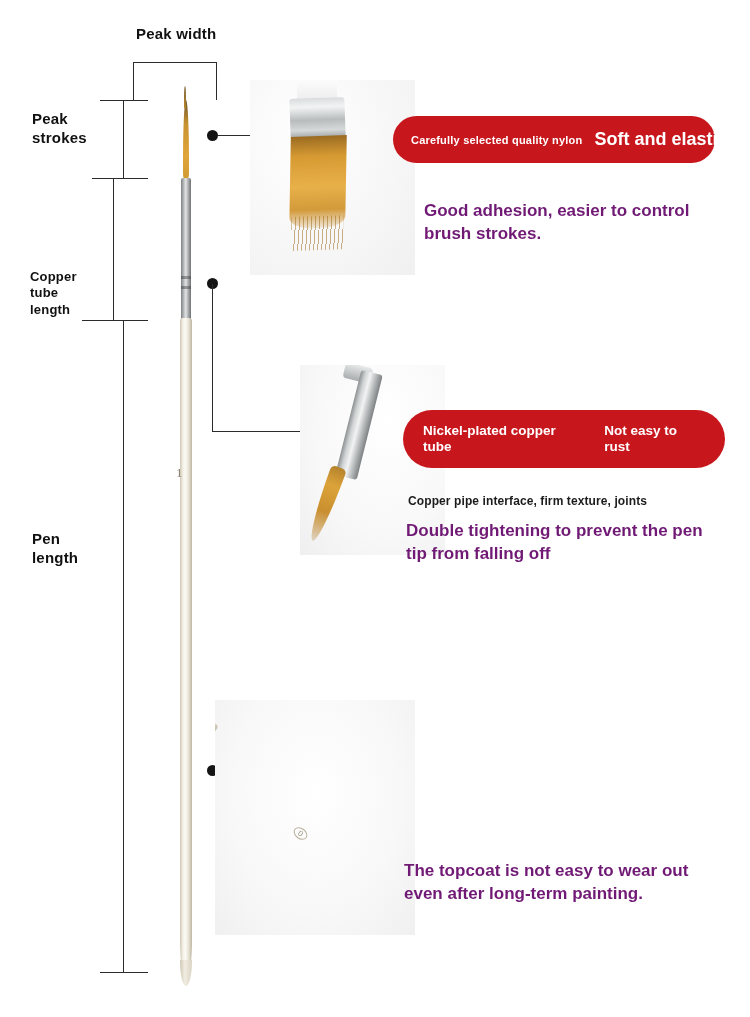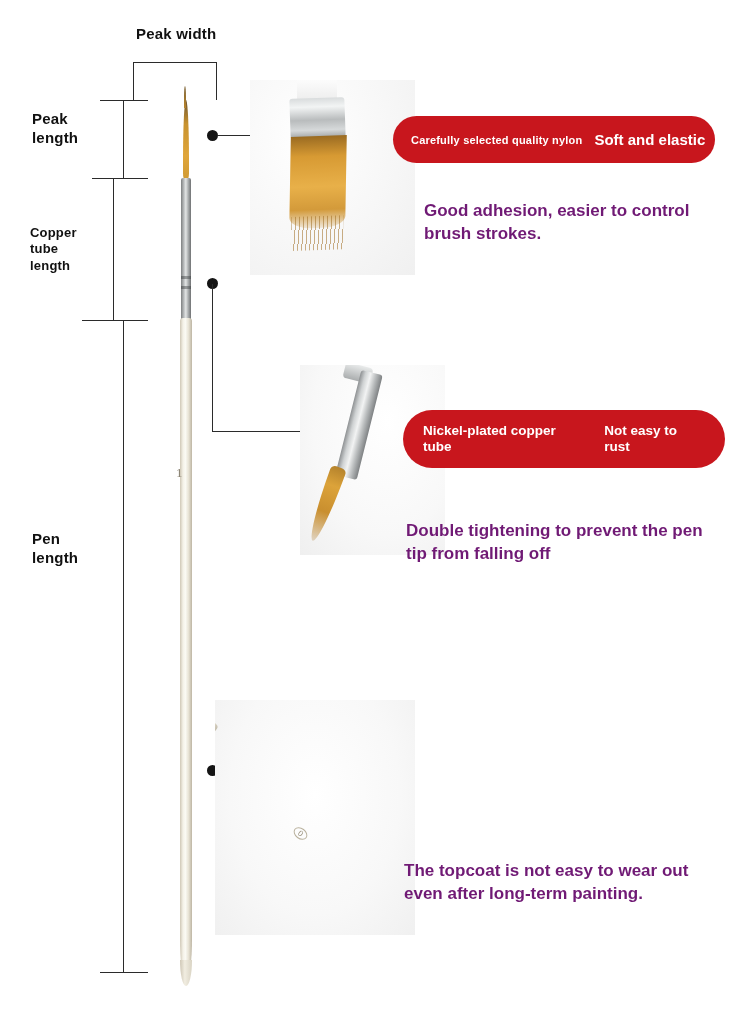--- a/index.html
+++ b/index.html
@@ -34,20 +34,21 @@
     position: absolute;
     font-weight: bold;
     font-size: 15px;
     line-height: 1.25;
     color: #111111;
     letter-spacing: .2px;
   }
   .guide-label.small {
     font-size: 13px;
     font-weight: bold;
+    margin-top: 44px;
   }
 
   
   .brush-wrap {
     position: absolute;
     left: 150px;
     top: 80px;
     width: 90px;
     height: 900px;
   }
@@ -292,21 +293,21 @@
     padding: 0 18px;
     justify-content: center;
   }
   .pill-small {
     font-size: 11px;
     font-weight: bold;
     letter-spacing: .2px;
     white-space: nowrap;
   }
   .pill-large {
-    font-size: 15px;
+    font-size: 18px;
     font-weight: bold;
     white-space: nowrap;
   }
   .pill-two-line {
     font-size: 13.5px;
     font-weight: bold;
     line-height: 1.2;
   }
 
   
@@ -339,21 +340,21 @@
   <div class="guide-line" style="left:100px; top:100px; width:48px;"></div>
   <div class="guide-line" style="left:92px;  top:178px; width:56px;"></div>
   <div class="guide-line" style="left:82px;  top:320px; width:66px;"></div>
   <div class="guide-line" style="left:100px; top:972px; width:48px;"></div>
 
   <div class="guide-vline" style="left:123px; top:100px; height:78px;"></div>
   <div class="guide-vline" style="left:113px; top:178px; height:142px;"></div>
   <div class="guide-vline" style="left:123px; top:320px; height:652px;"></div>
 
   <div class="guide-label" style="left:32px; top:110px; white-space:pre;">Peak
-length</div>
+strokes</div>
   <div class="guide-label small" style="left:30px; top:225px; white-space:pre;">Copper
 tube
 length</div>
   <div class="guide-label" style="left:32px; top:530px; white-space:pre;">Pen
 length</div>
 
   <div class="brush-wrap">
     <div class="brush-tip"></div>
     <div class="ferrule"></div>
     <div class="ferrule-ring" style="top:196px;"></div>
@@ -393,17 +394,18 @@
   <div class="pill pill-a">
     <span class="pill-small">Carefully selected quality nylon</span>
     <span class="pill-large">Soft and elastic</span>
   </div>
   <div class="desc-large" style="left:424px; top:200px; width:300px;">Good adhesion, easier to control brush strokes.</div>
 
   <div class="pill pill-b">
     <span class="pill-two-line">Nickel-plated copper tube</span>
     <span class="pill-two-line">Not easy to rust</span>
   </div>
+  <div class="desc-small" style="left:408px; top:494px;">Copper pipe interface, firm texture, joints</div>
   <div class="desc-large" style="left:406px; top:520px; width:318px;">Double tightening to prevent the pen tip from falling off</div>
 
   <div class="desc-large" style="left:404px; top:860px; width:322px;">The topcoat is not easy to wear out even after long-term painting.</div>
 
 </div>
 
 </body></html>

